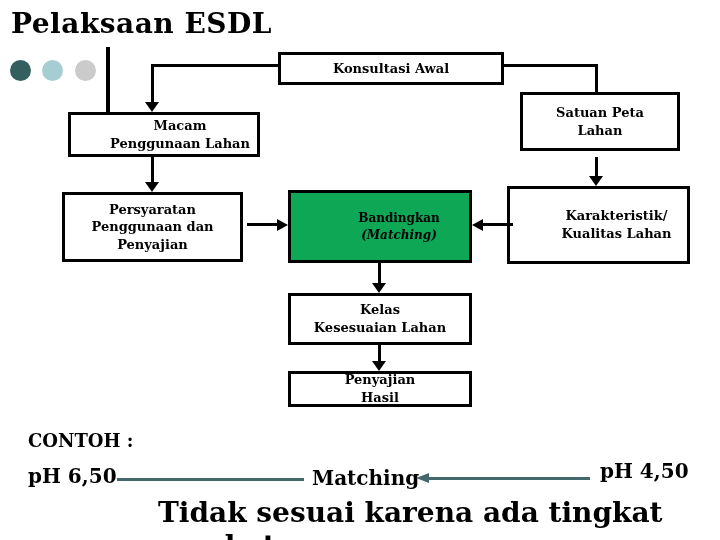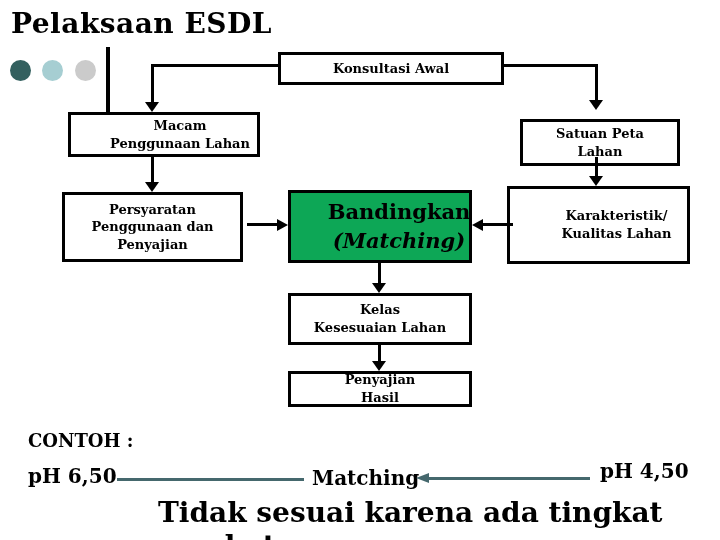--- a/index.html
+++ b/index.html
@@ -11,21 +11,21 @@
   .title{
     font-size:28px;font-weight:bold;letter-spacing:0.5px;
   }
   .dot{width:21px;height:21px;border-radius:50%;}
   .box{
     position:absolute;border:3px solid #000;background:#fff;
     display:flex;flex-direction:column;align-items:center;justify-content:center;
     text-align:center;font-weight:bold;font-size:13px;line-height:1.35;
     box-sizing:border-box;
   }
-  .box.green{background:var(--green,#0DA756);font-size:21px;padding-left:38px;}
+  .box.green{background:var(--green,#0DA756);font-size:12px;padding-left:38px;}
   .line{position:absolute;background:#000;}
   .tealline{position:absolute;background:var(--teal,#45686D);}
   .ah-down{position:absolute;width:0;height:0;
     border-left:7px solid transparent;border-right:7px solid transparent;
     border-top:10px solid #000;}
   .ah-right{position:absolute;width:0;height:0;
     border-top:6px solid transparent;border-bottom:6px solid transparent;
     border-left:11px solid #000;}
   .ah-left{position:absolute;width:0;height:0;
     border-top:6px solid transparent;border-bottom:6px solid transparent;
@@ -60,21 +60,21 @@
 
   <div class="line" style="left:504px;top:64px;width:93px;height:3px;"></div>
   <div class="line" style="left:595px;top:64px;width:3px;height:40px;"></div>
   <div class="ah-down" style="left:589px;top:100px;"></div>
 
   <div class="box" style="left:68px;top:112px;width:192px;height:45px;padding-left:32px;">
     <span>Macam</span>
     <span>Penggunaan Lahan</span>
   </div>
 
-  <div class="box" style="left:520px;top:119px;width:160px;height:47px;text-align:right;">
+  <div class="box" style="left:520px;top:92px;width:160px;height:59px;text-align:right;">
     <span>Satuan Peta</span>
     <span>Lahan</span>
   </div>
 
   <div class="line" style="left:151px;top:157px;width:3px;height:26px;"></div>
   <div class="ah-down" style="left:145px;top:182px;"></div>
 
   <div class="line" style="left:595px;top:157px;width:3px;height:20px;"></div>
   <div class="ah-down" style="left:589px;top:176px;"></div>
 

